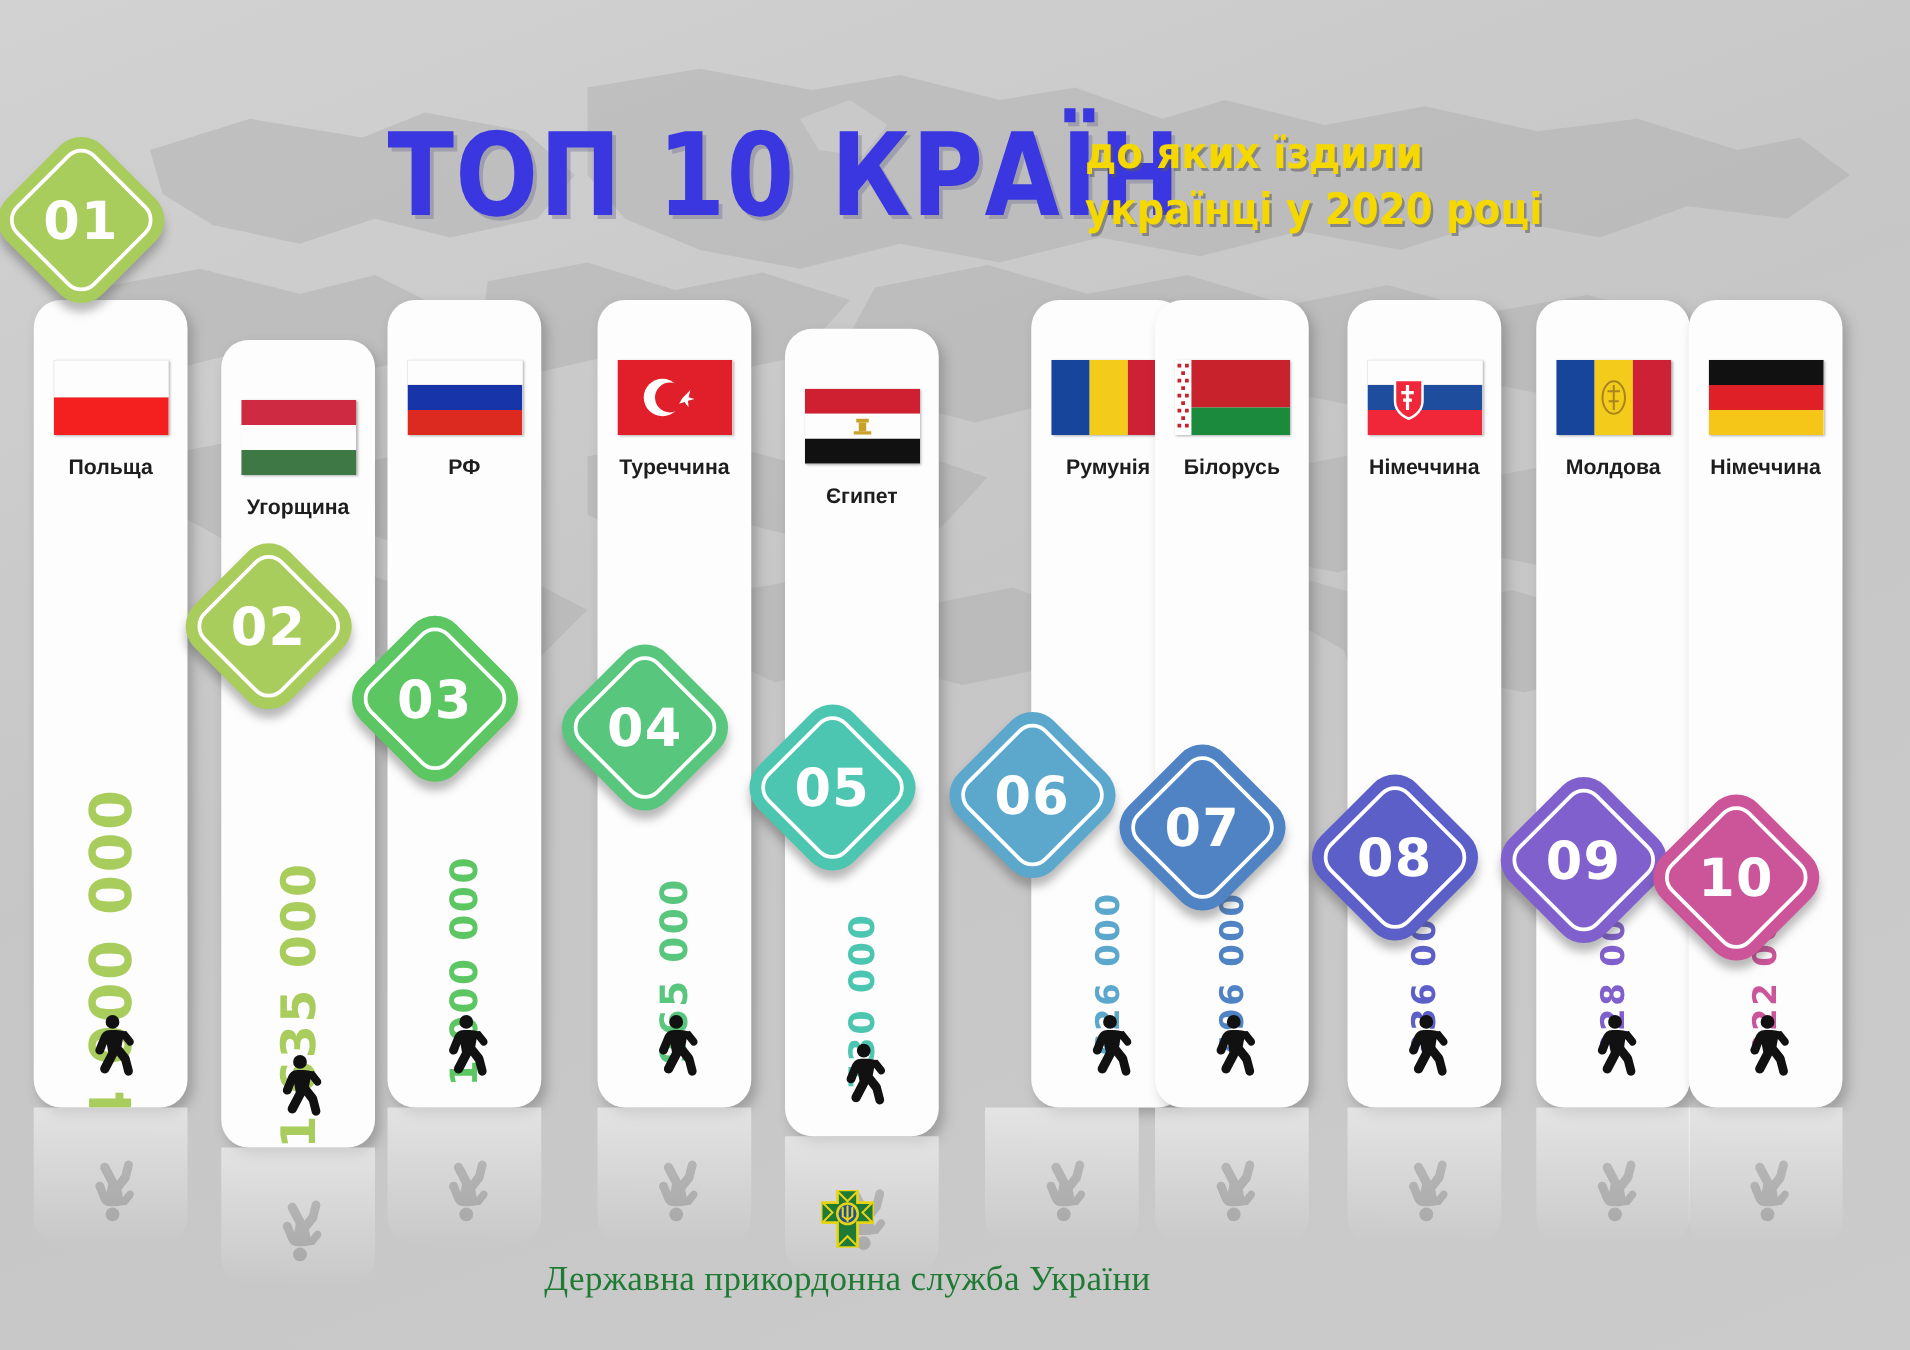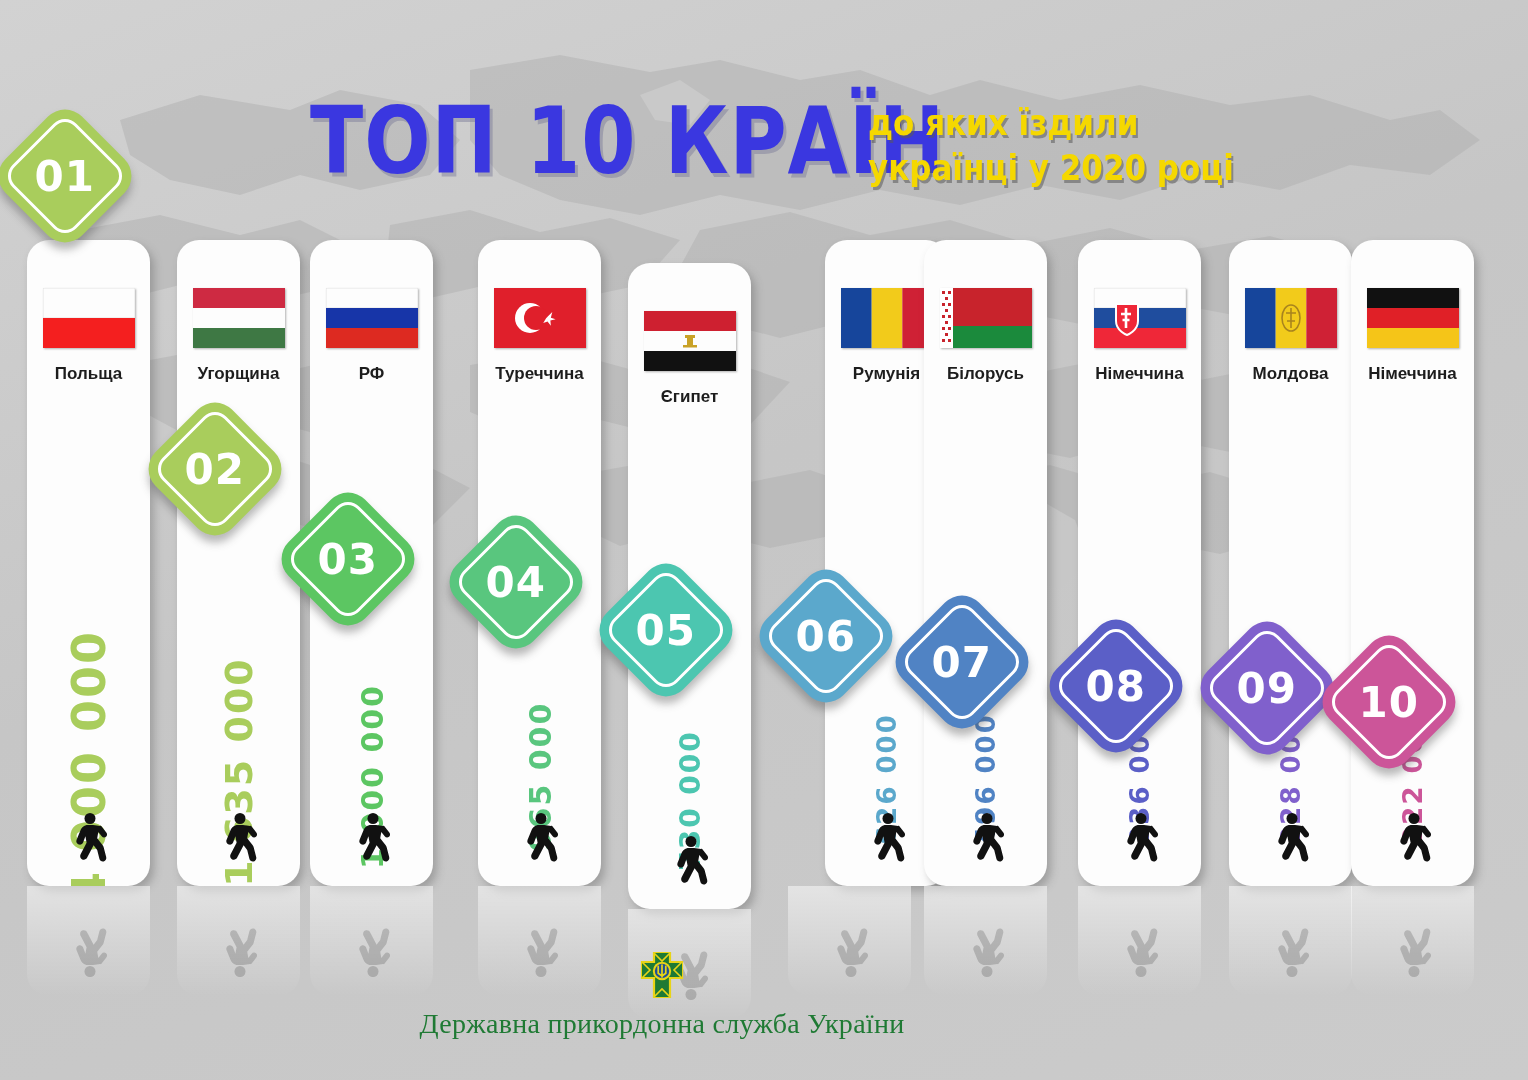--- a/index.html
+++ b/index.html
@@ -100,21 +100,21 @@
     border:3px solid #fff; border-radius:16px;
   }
   .badge .num {
     transform:rotate(-45deg);
     color:#fff; font-size:42px; font-weight:bold;
     font-family:"DejaVu Sans", sans-serif;
     letter-spacing:1px; z-index:2;
   }
 
   
-  #footer { position:absolute; left:0; top:950px; width:1324px; text-align:center; }
+  #footer { position:absolute; left:16px; top:950px; width:1324px; text-align:center; }
   #emblem { display:block; margin:0 auto 8px; }
   #footer-text {
     font-size:28px; color:#1f7a34;
     font-family:"Liberation Serif", serif;
     letter-spacing:.3px;
   }
 </style>
 </head>
 <body>
 
@@ -168,21 +168,21 @@
       <circle cx="21" cy="6.5" r="5.5"></circle>
       <path d="M19 13 c-4 0 -6.5 2.5 -7.8 6 L7.5 28 c-.7 2 .4 3.9 2.3 4.5 c1.9 .6 3.8 -.5 4.4 -2.3 l2.2 -6 l1.2 6.6 l-6 11.4 c-1 2 -.3 4.3 1.6 5.2 c1.9 .9 4.1 .1 5 -1.8 l6.4 -12.3 l3.6 4.8 l2.2 8.6 c.5 2 2.4 3.2 4.3 2.7 c1.9 -.5 3 -2.4 2.5 -4.4 l-2.6 -10 c-.2 -.8 -.6 -1.5 -1.1 -2.1 l-5.3 -6.6 l1.1 -6.2 l3.4 4.2 c1.1 1.4 3 1.6 4.3 .5 c1.3 -1.1 1.4 -3 .3 -4.4 l-5.3 -6.6 C30 14.3 27 13 24 13 z"></path>
     </g>
   </svg></div>
       </div>
       <div class="badge" style="background: rgb(169, 205, 92); left: -16px; top: -118px;">
         <div class="inner-border"></div>
         <div class="num">01</div>
       </div>
     </div>
-    <div class="col-wrap" style="left: 177px;">
+    <div class="col-wrap" style="left: 177px; margin-top: 32px;">
       <div class="column">
         <div class="flag"><svg width="92" height="60" viewBox="0 0 92 60">
             <rect width="92" height="20" fill="#ce2a42"></rect>
                 <rect y="20" width="92" height="20" fill="#fdfdfd"></rect>
                 <rect y="40" width="92" height="20" fill="#3e7844"></rect>
           </svg></div>
         <div class="cname">Угорщина</div>
         <div class="value" style="color: rgb(169, 205, 92); font-size: 38px;">1 635 000</div>
         <div class="ped"><svg width="40" height="52" viewBox="0 0 40 52" aria-hidden="true">
     <g fill="#111">

